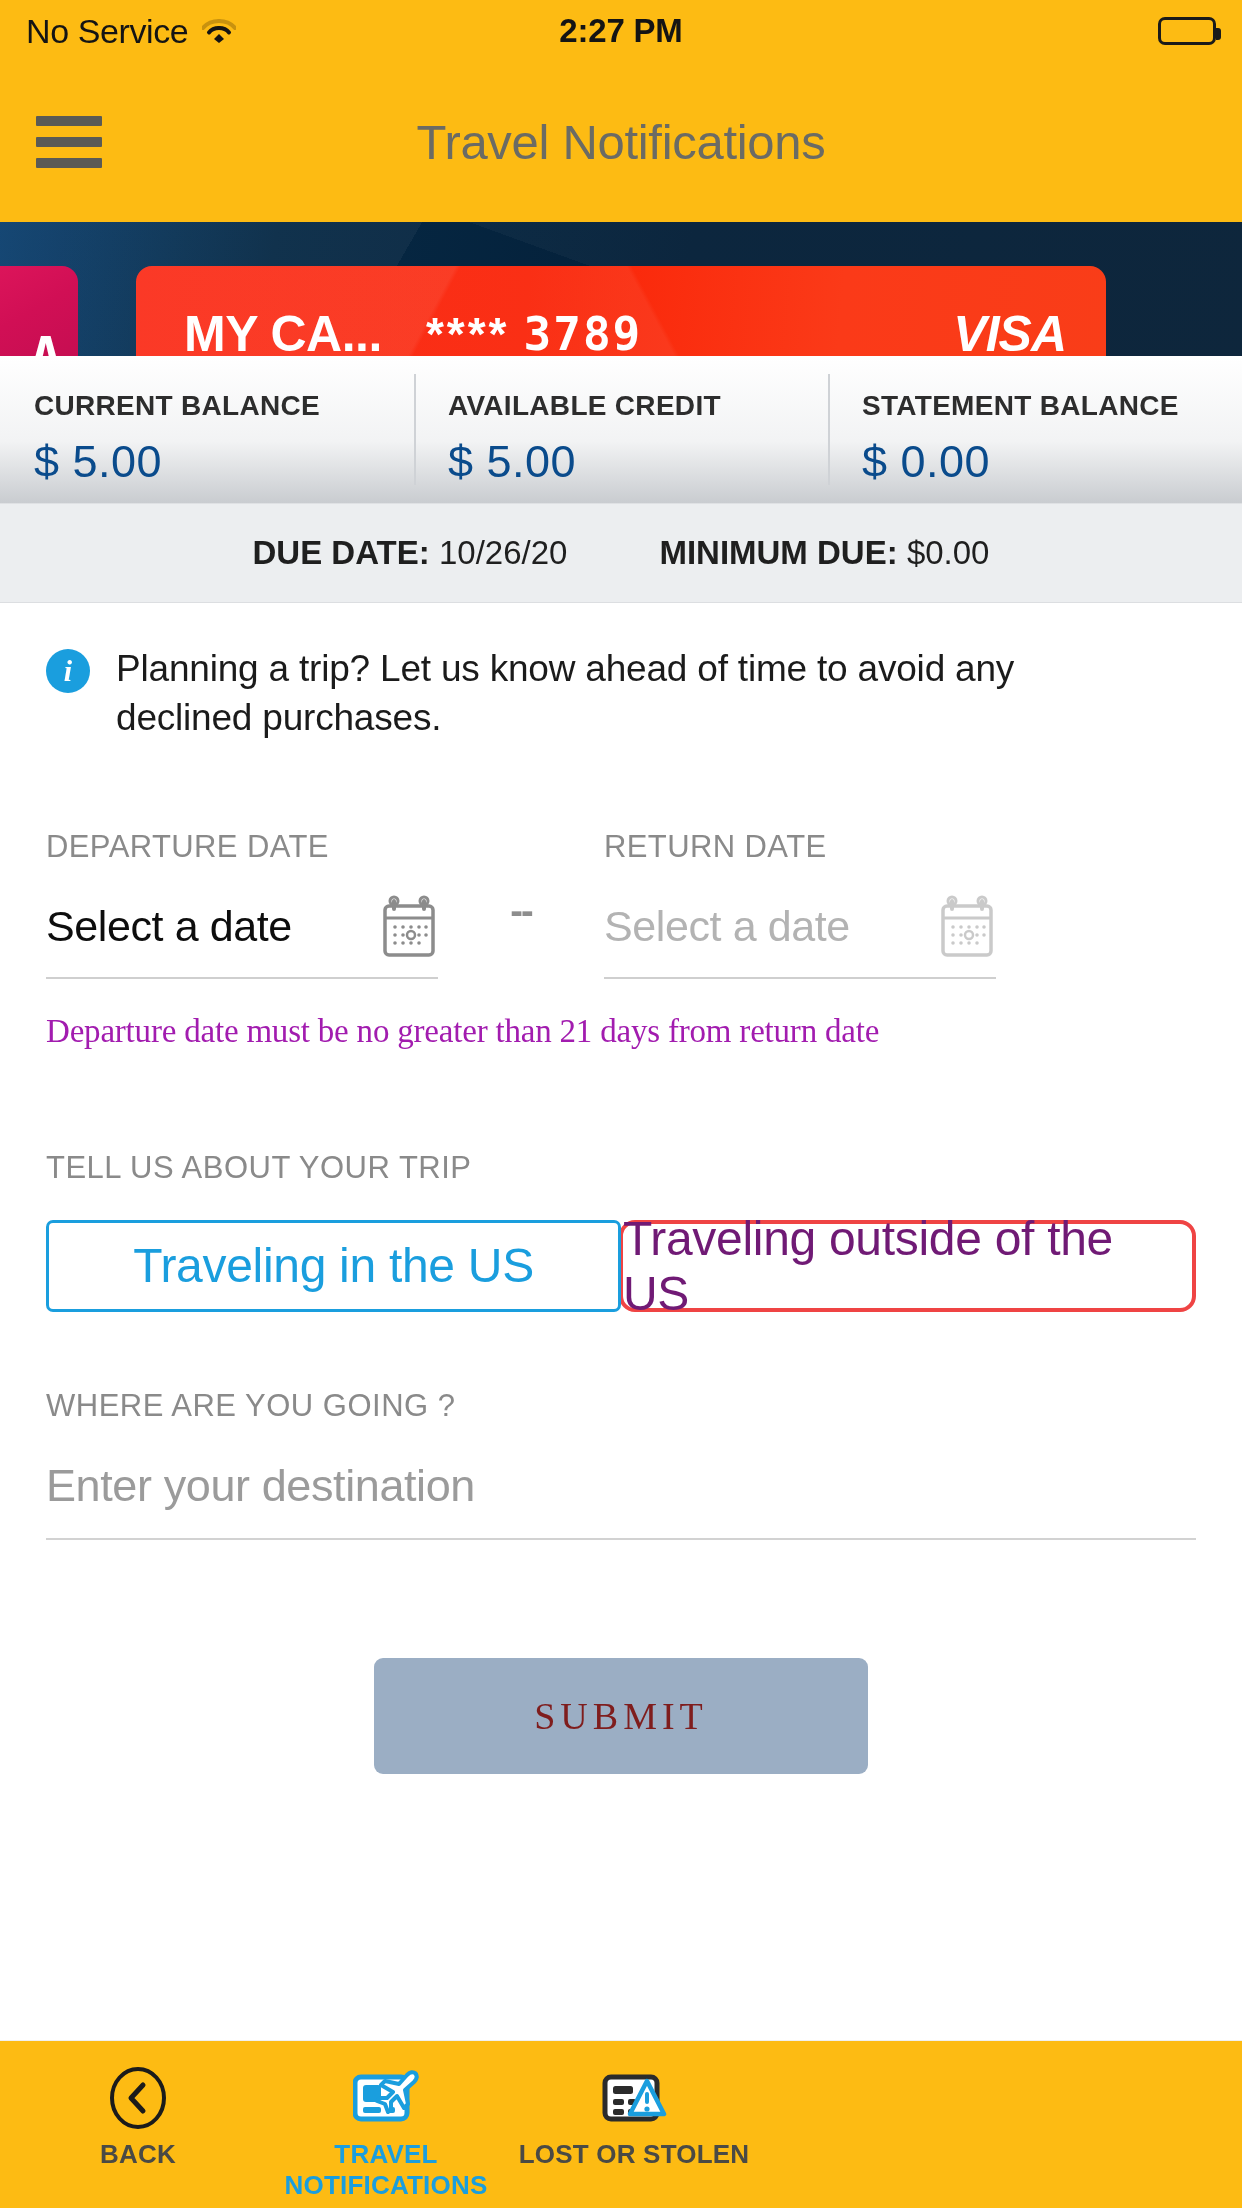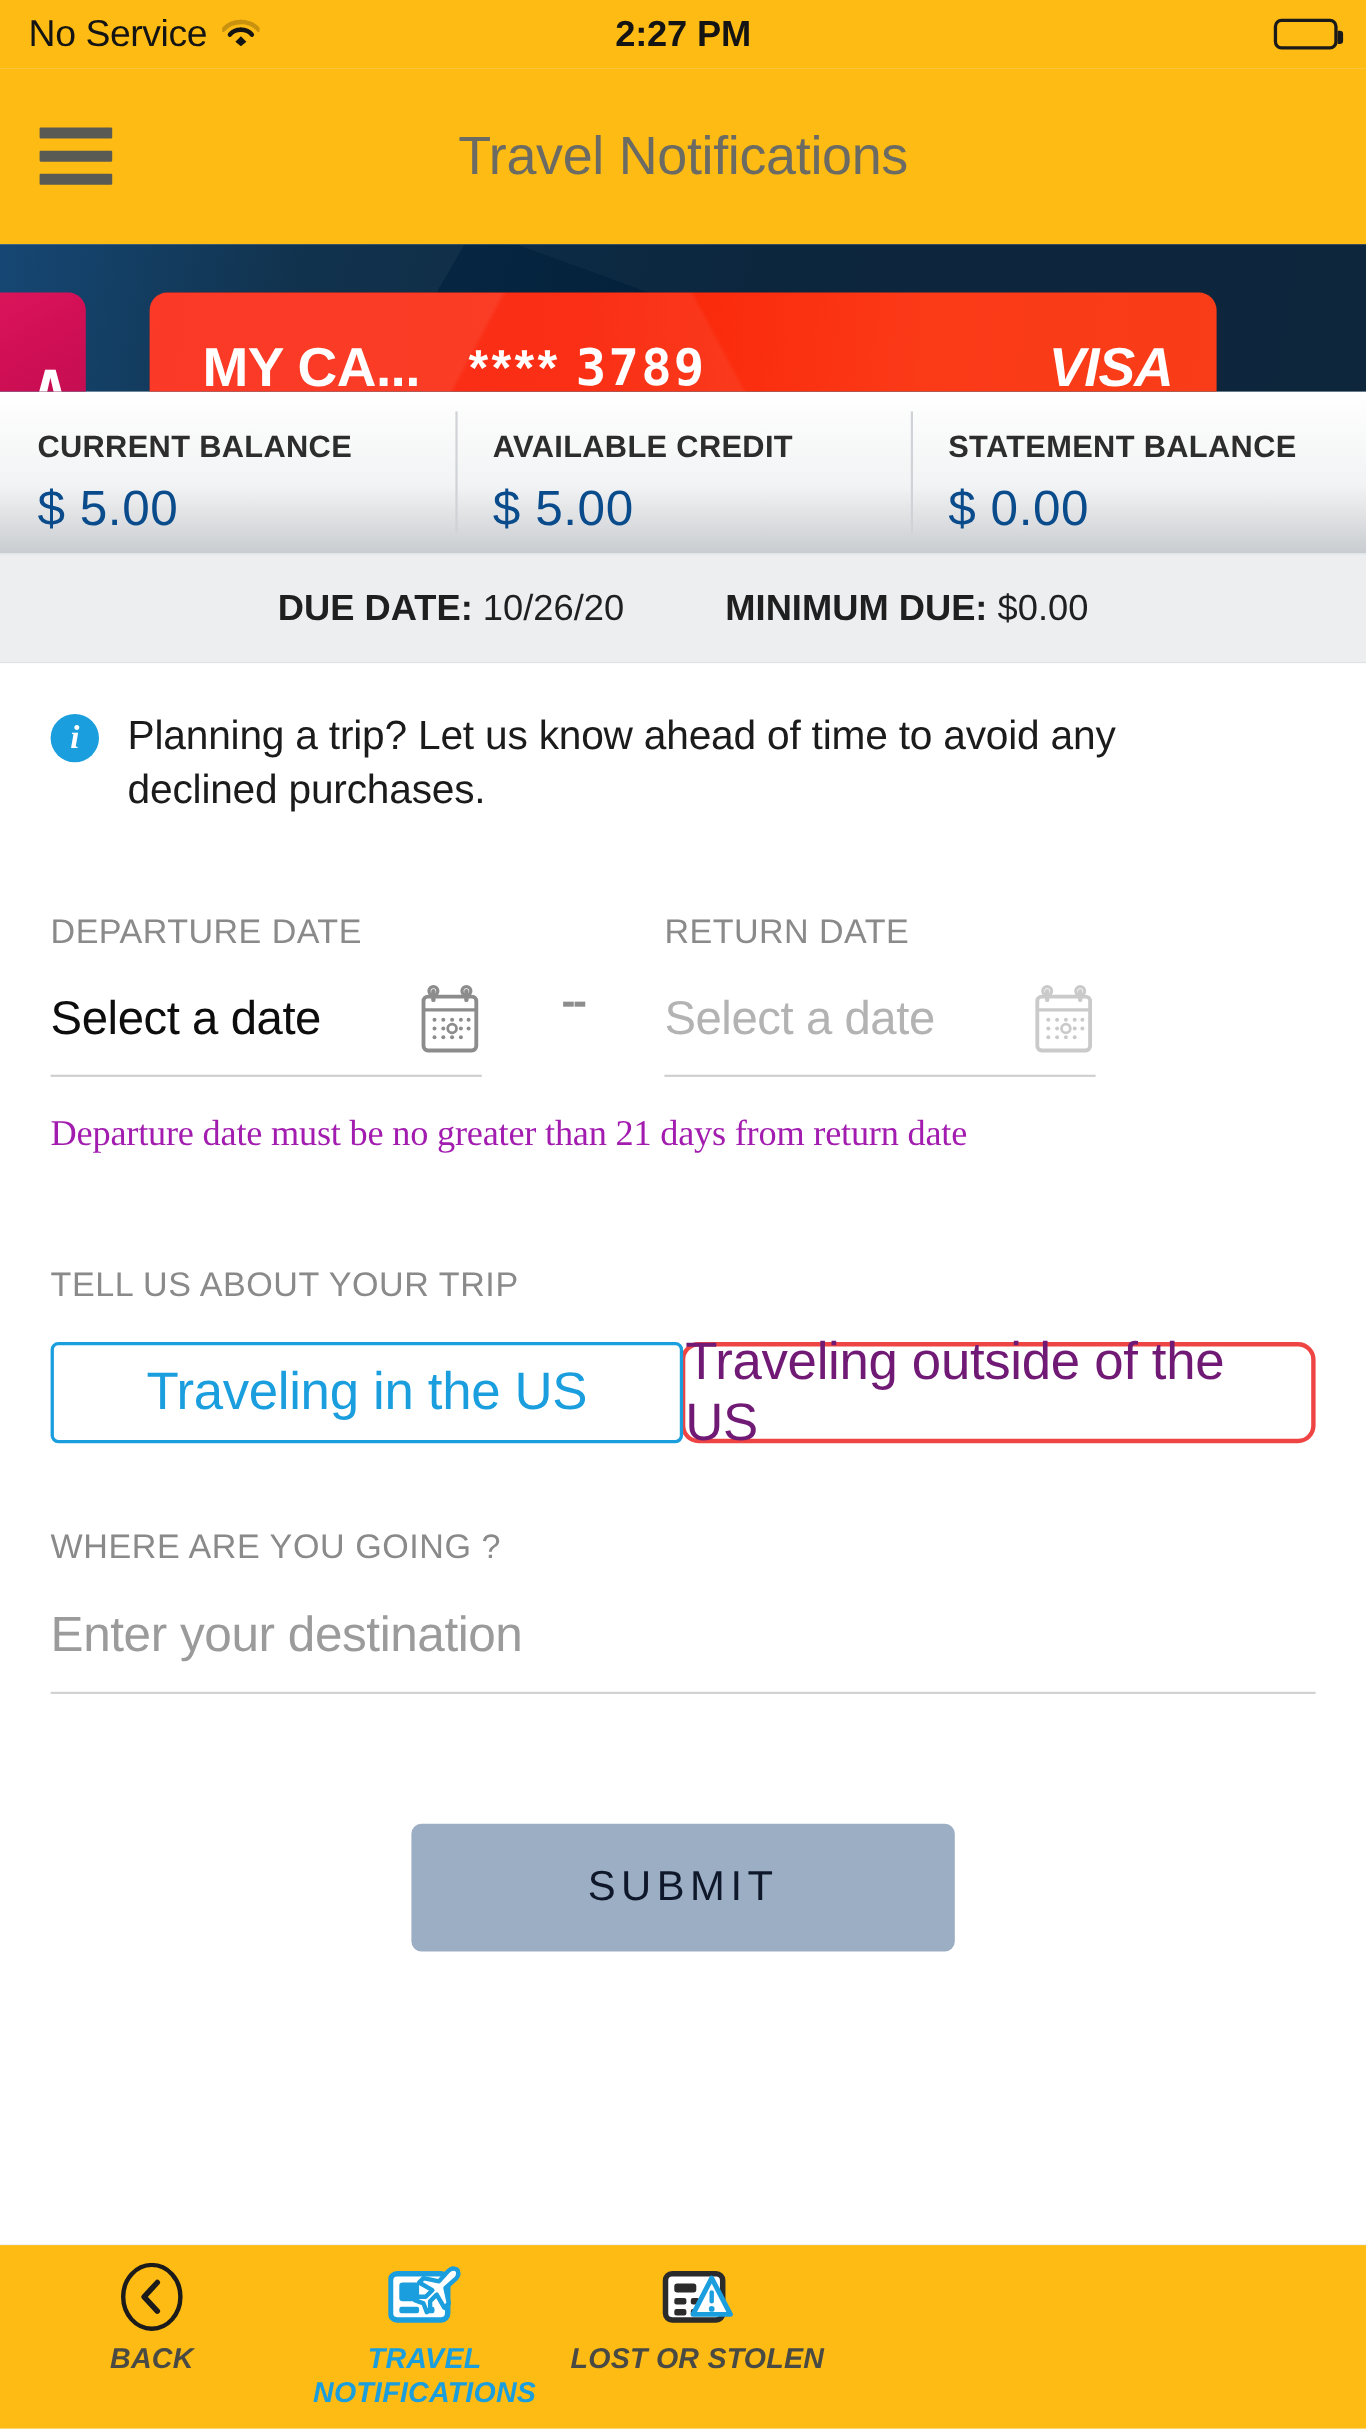--- a/index.html
+++ b/index.html
@@ -181,28 +181,28 @@
     width:100%; border:none; outline:none; background:transparent;
     border-bottom:2px solid #d2d2d2; padding:20px 0 26px 0;
     font-size:45px; color:#1b1b1b; letter-spacing:-.4px;
     font-family:"Liberation Sans", sans-serif; margin-top:16px;
   }
   .dest-input::placeholder { color:#9b9b9b; }
 
   .submit-wrap { display:flex; justify-content:center; margin-top:118px; }
   .submit-btn {
     width:494px; height:116px; border:none; border-radius:9px;
-    background:#9BAEC4; color:#0f172a; font-size:38px; letter-spacing:5px;
-    font-family:Liberation Sans, sans-serif; cursor:default;
+    background:#9BAEC4; color:#7f1d1d; font-size:38px; letter-spacing:5px;
+    font-family:Liberation Serif, serif; cursor:default;
   }
 
   
   .bottomnav {
     flex:0 0 168px; background:#FDBB13; display:flex; align-items:flex-start;
-    padding-top:16px; border-top:1px solid #f0f0f0;font-style:italic;
+    padding-top:26px; border-top:1px solid #f0f0f0;
   }
   .nav-item {
     width:248px; display:flex; flex-direction:column; align-items:center; gap:10px; cursor:pointer;
   }
   .nav-item:nth-child(1){ margin-left:14px; }
   .nav-lbl {
     font-size:26px; font-weight:700; color:#4a4a45; text-align:center; line-height:1.18;
     letter-spacing:.2px; font-family:"Liberation Sans Narrow","Liberation Sans",sans-serif;
   }
   .nav-item.active .nav-lbl { color:#1a9ede; }

